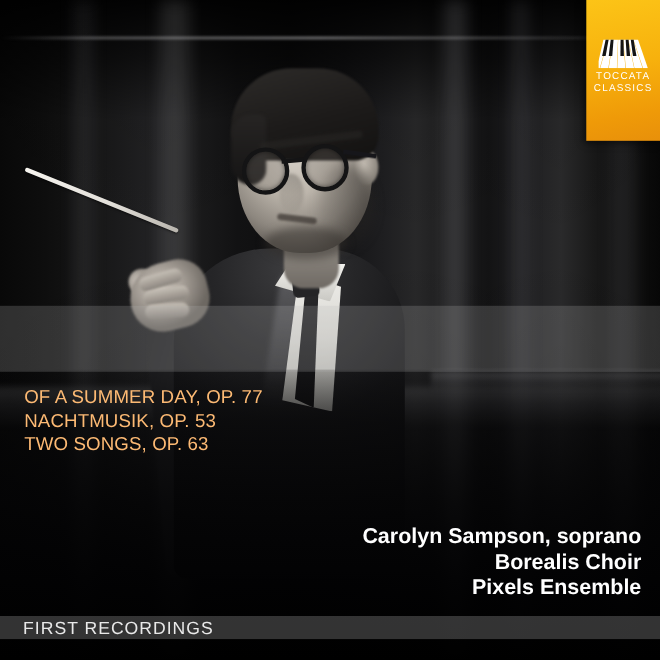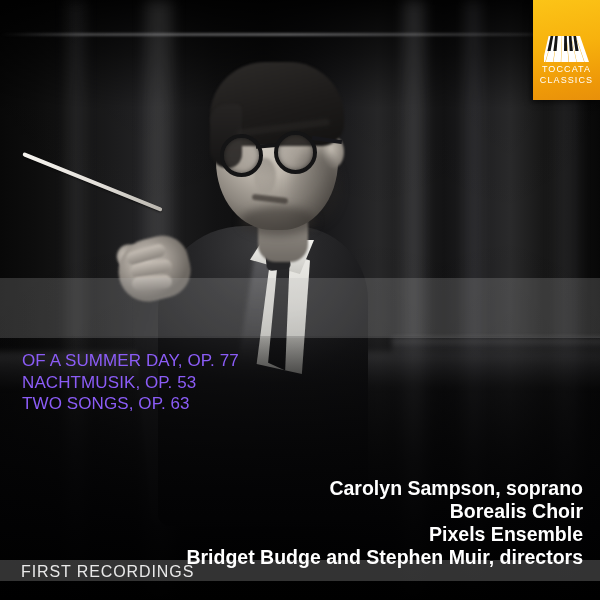--- a/index.html
+++ b/index.html
@@ -356,21 +356,21 @@
     letter-spacing: .2px;
     line-height: 25px;
     color: #ffffff;
     white-space: nowrap;
   }
   .work-item {
     font-size: 17px;
     font-weight: 400;
     line-height: 21.5px;
     letter-spacing: .1px;
-    color: #8b5cf6;
+    color: #fdba74;
     white-space: nowrap;
   }
 
   .credits {
     position: absolute;
     right: 17px; top: 477px;
     text-align: right;
   }
   .credit-line {
     font-size: 19.5px;
@@ -388,21 +388,21 @@
     font-weight: 400;
     letter-spacing: .9px;
     color: #e9e9e9;
     white-space: nowrap;
   }
 
   
   .logo-block {
     position: absolute;
     left: 533px; top: 0;
-    width: 67px; height: 100px;
+    width: 67px; height: 128px;
     background: linear-gradient(170deg, #fcc417 0%, #f7b10d 46%, #ef9a08 80%, #e8900a 100%);
     box-shadow: -2px 2px 6px rgba(0,0,0,.55);
   }
   .logo-keyboard {
     position: absolute;
     left: 11px; top: 36px;
     width: 45px; height: 26px;
   }
   .kb-svg { display: block; width: 45px; height: 26px; }
   .logo-wordmark {
@@ -488,21 +488,20 @@
     <div class="works">
       <div class="work-item">OF A SUMMER DAY, OP. 77</div>
       <div class="work-item">NACHTMUSIK, OP. 53</div>
       <div class="work-item">TWO SONGS, OP. 63</div>
     </div>
 
     <div class="credits">
       <div class="credit-line">Carolyn Sampson, soprano</div>
       <div class="credit-line">Borealis Choir</div>
       <div class="credit-line">Pixels Ensemble</div>
-      <div class="credit-line">Bridget Budge and Stephen Muir, directors</div>
     </div>
 
     <div class="first-recordings">FIRST RECORDINGS</div>
   </div>
 
   <div class="logo-block">
     <div class="logo-keyboard">
       <svg class="kb-svg" viewBox="0 0 45 26" xmlns="http://www.w3.org/2000/svg">
 
         <polygon points="22.5,0 27.0,0 32.5,26 25.0,26" fill="#ffffff"></polygon>

